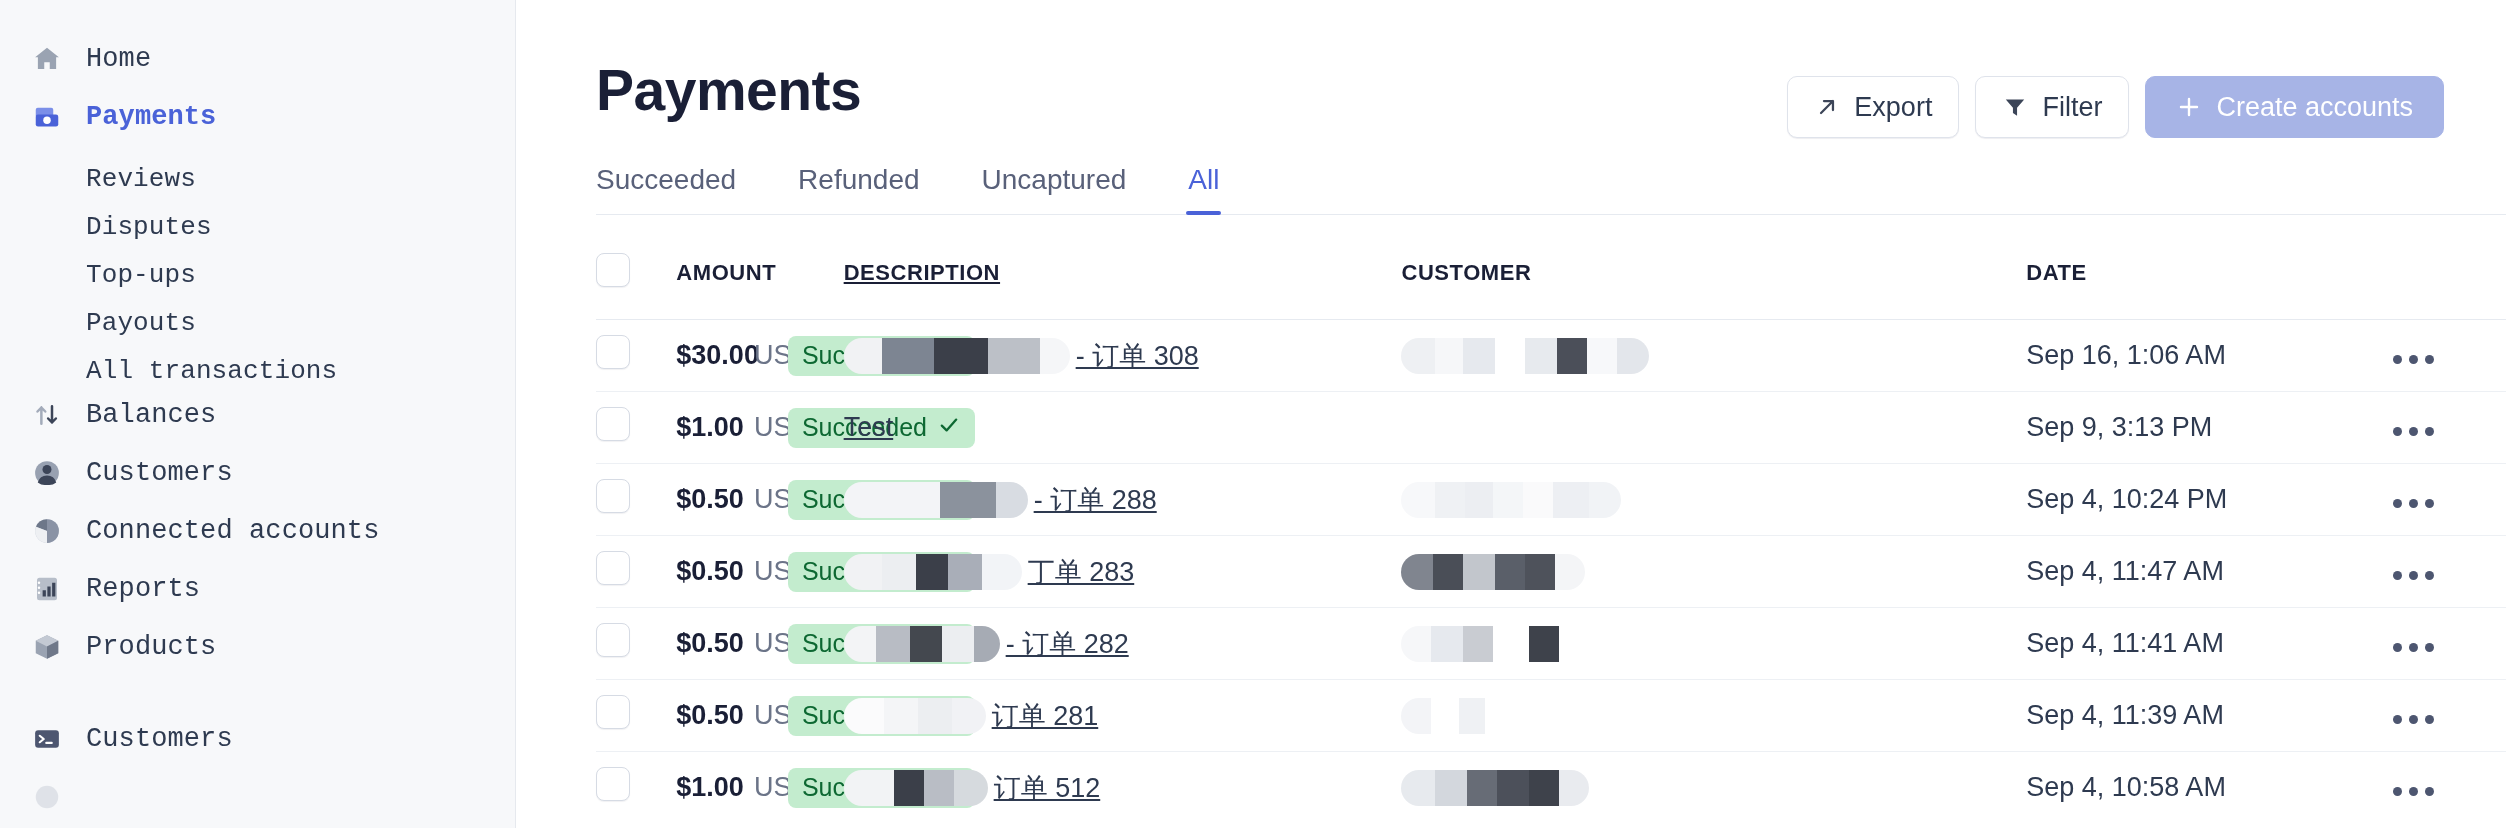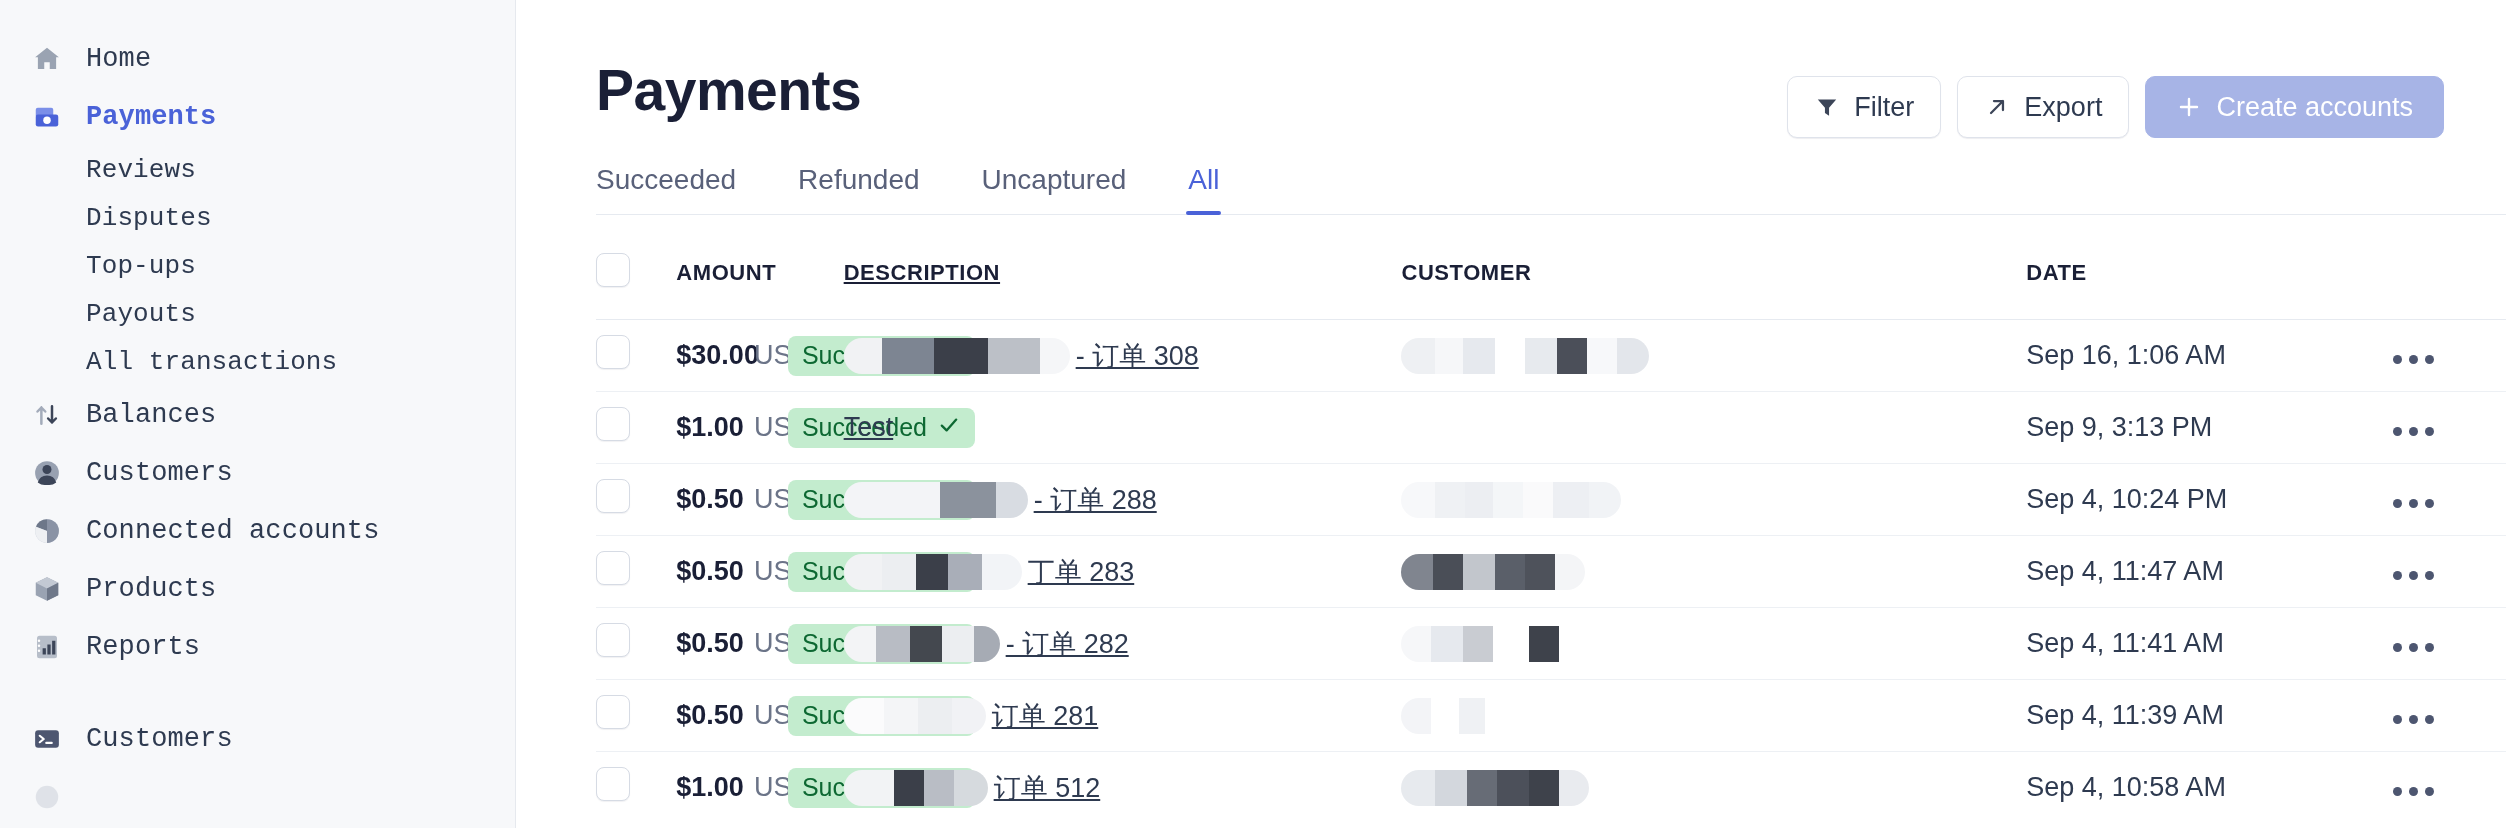--- a/index.html
+++ b/index.html
@@ -31,21 +31,21 @@
   .nav-icon {
     width: 34px; height: 34px; flex: 0 0 34px;
     margin-right: 22px;
     display: flex; align-items: center; justify-content: center;
   }
   .nav-label {
     font-size: 27px; color: #2e3a50; letter-spacing: .1px;
   }
   .nav-item.active .nav-label { color: #4a62d8; font-weight: 700; }
   .sub-item {
-    display: flex; align-items: center;
+    display: flex; align-items: flex-end;
     height: 48px;
     padding-left: 86px;
     cursor: pointer;
   }
   .sub-item .nav-label { font-size: 26px; color: #2e3a50; }
   .nav-spacer { height: 34px; }
 
   
   #main {
     flex: 1 1 auto; height: 828px; background: #ffffff;
@@ -210,43 +210,43 @@
           <path d="M12 12 12 2.5A9.5 9.5 0 0 0 3.2 8.6z" fill="#6d7789"></path>
           <path d="M12 12 3.2 8.6A9.5 9.5 0 0 0 12 21.5z" fill="#eef0f3"></path>
         </svg>
       </span>
       <span class="nav-label">Connected accounts</span>
     </div>
 
     <div class="nav-item">
       <span class="nav-icon">
         <svg width="30" height="30" viewBox="0 0 24 24">
-          <path d="M12 2.6 21 7v10l-9 4.4L3 17V7z" fill="#9aa3b2"></path>
-          <path d="M12 2.6 21 7l-9 4.5L3 7z" fill="#c3c9d3"></path>
-          <path d="M12 11.5 21 7v10l-9 4.4z" fill="#6f7889"></path>
-        </svg>
-      </span>
-      <span class="nav-label">Products</span>
-    </div>
-
-    <div class="nav-item">
-      <span class="nav-icon">
-        <svg width="30" height="30" viewBox="0 0 24 24">
           <rect x="4" y="3" width="16" height="18" rx="2" fill="#b7bec9"></rect>
           <rect x="8.5" y="13" width="2.6" height="5" fill="#3c4558"></rect>
           <rect x="12.3" y="10" width="2.6" height="8" fill="#3c4558"></rect>
           <rect x="16.1" y="7" width="2.6" height="11" fill="#3c4558"></rect>
           <circle cx="5.6" cy="7" r="1" fill="#ffffff"></circle>
           <circle cx="5.6" cy="11" r="1" fill="#ffffff"></circle>
           <circle cx="5.6" cy="15" r="1" fill="#ffffff"></circle>
         </svg>
       </span>
       <span class="nav-label">Reports</span>
     </div>
 
+    <div class="nav-item">
+      <span class="nav-icon">
+        <svg width="30" height="30" viewBox="0 0 24 24">
+          <path d="M12 2.6 21 7v10l-9 4.4L3 17V7z" fill="#9aa3b2"></path>
+          <path d="M12 2.6 21 7l-9 4.5L3 7z" fill="#c3c9d3"></path>
+          <path d="M12 11.5 21 7v10l-9 4.4z" fill="#6f7889"></path>
+        </svg>
+      </span>
+      <span class="nav-label">Products</span>
+    </div>
+
     <div class="nav-spacer"></div>
 
     <div class="nav-item">
       <span class="nav-icon">
         <svg width="30" height="30" viewBox="0 0 24 24">
           <rect x="2.5" y="5" width="19" height="14" rx="2.4" fill="#4d5670"></rect>
           <path d="M6.2 9.4 9.4 12l-3.2 2.6" stroke="#ffffff" stroke-width="1.7" fill="none" stroke-linecap="round" stroke-linejoin="round"></path>
           <path d="M11.4 15.1h4.4" stroke="#ffffff" stroke-width="1.7" stroke-linecap="round"></path>
         </svg>
       </span>
@@ -261,36 +261,36 @@
       </span>
     </div>
   </nav>
 
   <section id="main">
 
     <div class="page-head">
       <h1 class="page-title">Payments</h1>
 
       <div class="head-actions">
+        <button class="btn">
+          <span>
+            <svg width="26" height="26" viewBox="0 0 24 24">
+              <path d="M6.5 17.5 17.5 6.5M9.2 6.5h8.3v8.3" stroke="#3c4558" stroke-width="2.1" fill="none" stroke-linecap="round" stroke-linejoin="round"></path>
+            </svg>
+          </span>
+          <span>Export</span>
+        </button>
+
         <button class="btn">
           <span>
             <svg width="26" height="26" viewBox="0 0 24 24">
                 <path d="M3.5 5h17l-6.6 7.8V20l-3.8-2.4v-4.8z" fill="#3c4558"></path>
               </svg>
           </span>
           <span>Filter</span>
-        </button>
-
-        <button class="btn">
-          <span>
-            <svg width="26" height="26" viewBox="0 0 24 24">
-              <path d="M6.5 17.5 17.5 6.5M9.2 6.5h8.3v8.3" stroke="#3c4558" stroke-width="2.1" fill="none" stroke-linecap="round" stroke-linejoin="round"></path>
-            </svg>
-          </span>
-          <span>Export</span>
         </button>
 
         <button class="btn btn-primary">
           <span>
             <svg width="26" height="26" viewBox="0 0 24 24">
                 <path d="M12 4.6v14.8M4.6 12h14.8" stroke="#ffffff" stroke-width="2.2" stroke-linecap="round"></path>
               </svg>
           </span>
           <span>Create accounts</span>
         </button>

